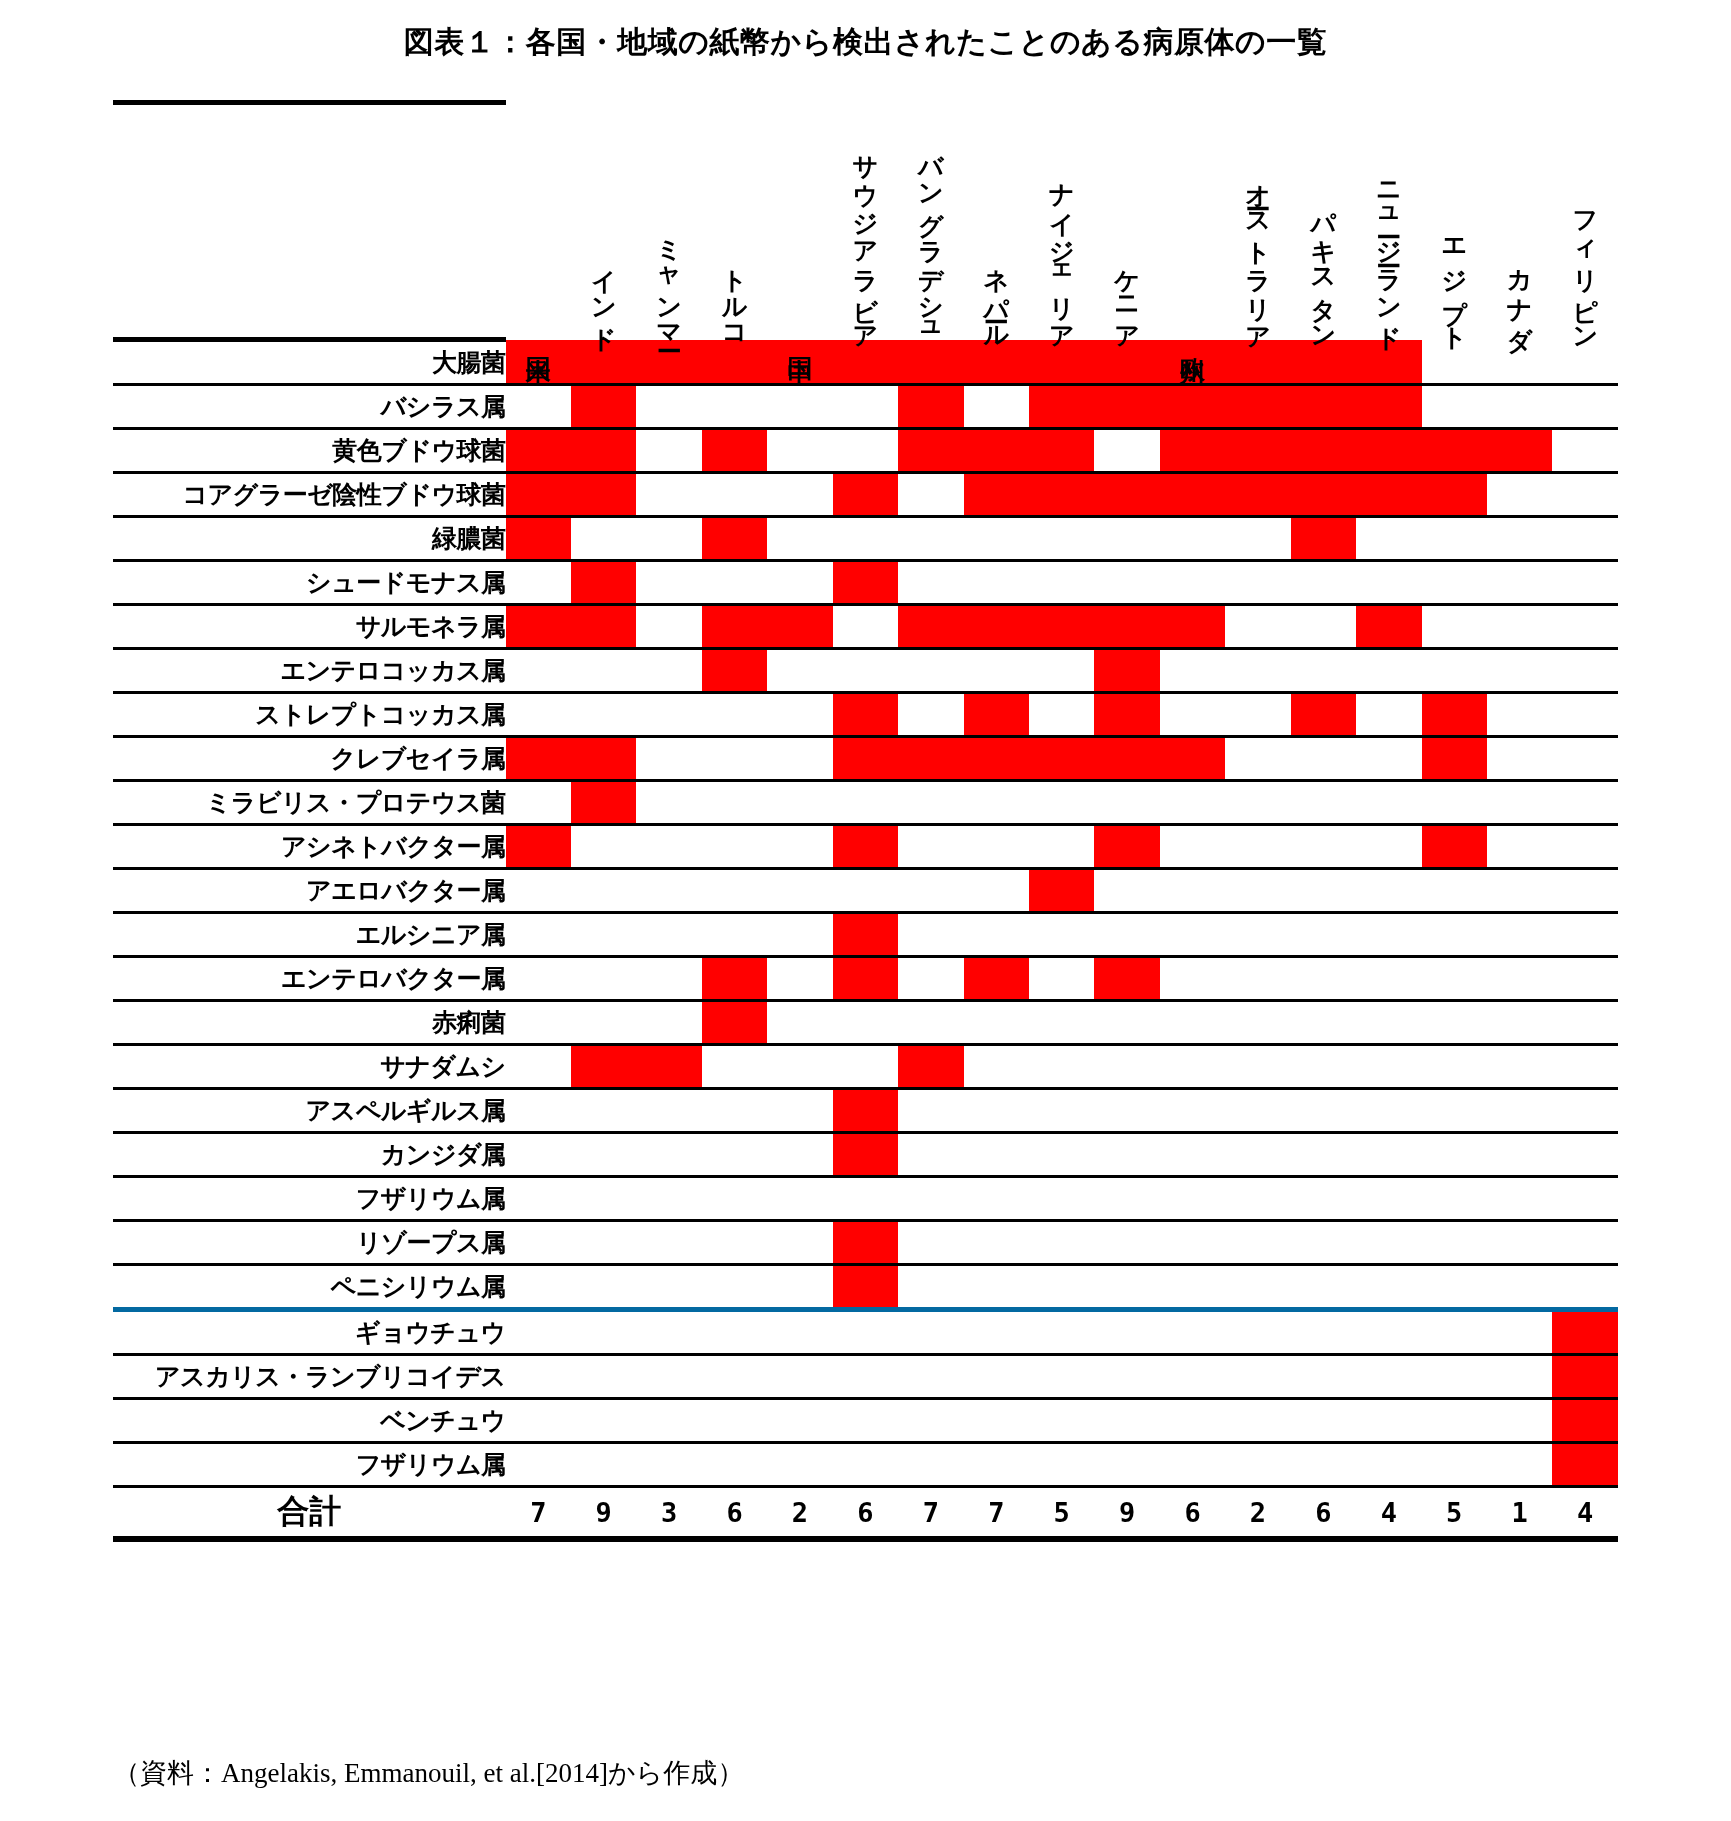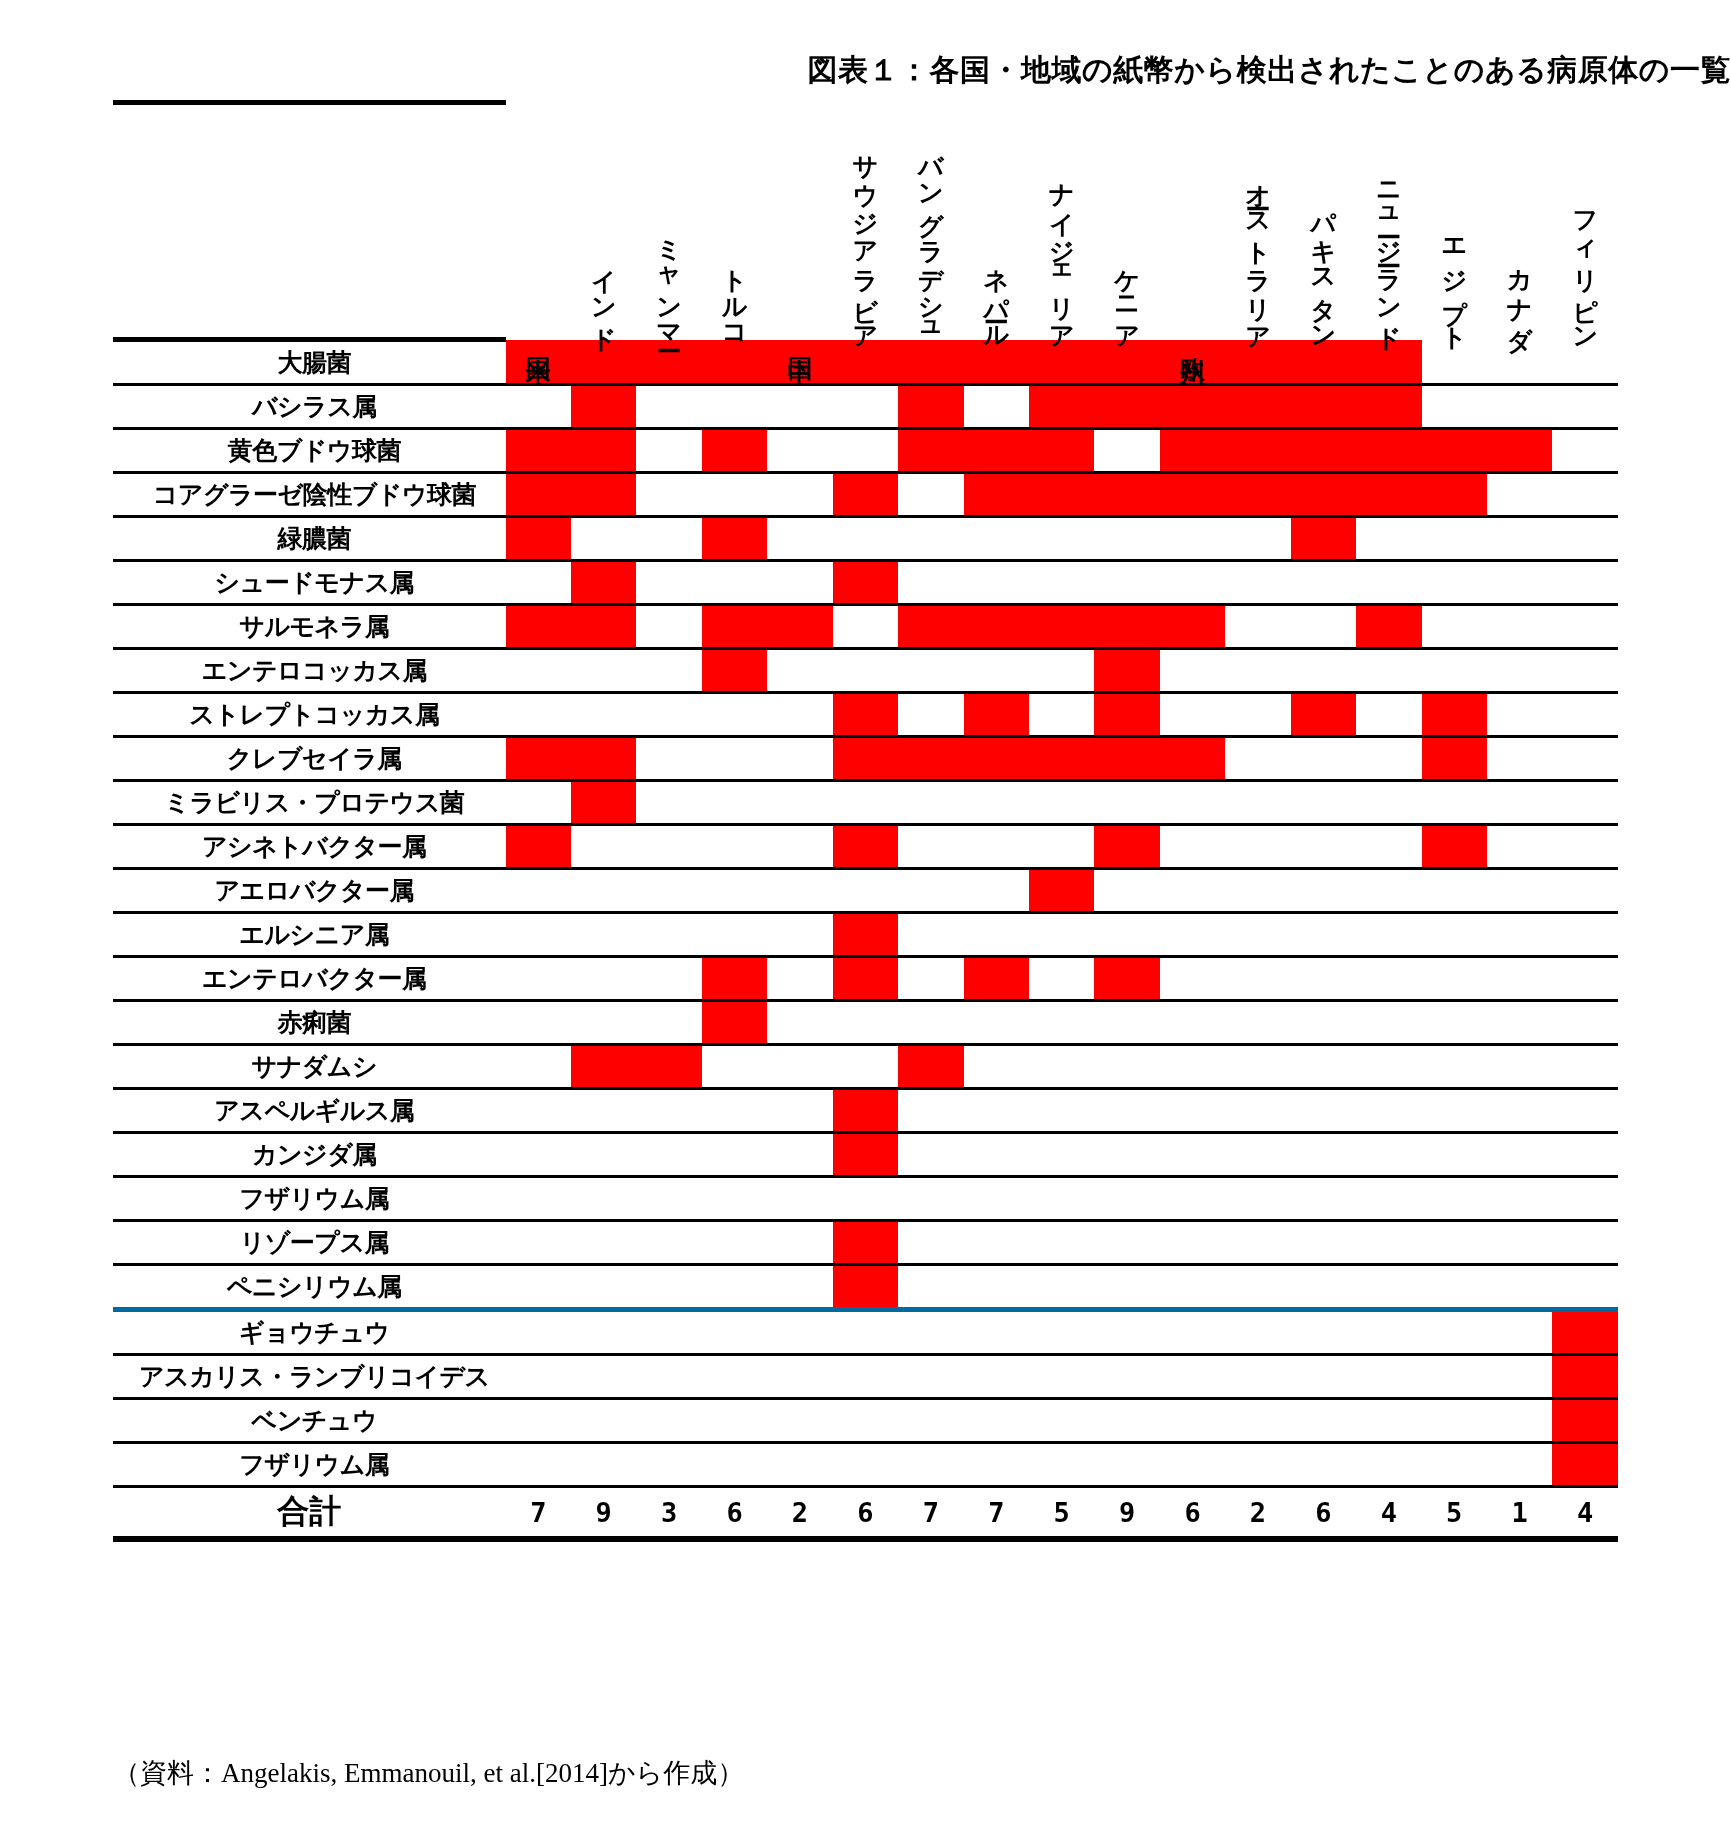--- a/index.html
+++ b/index.html
@@ -9,26 +9,25 @@
     font-family:"Liberation Sans","DejaVu Sans",sans-serif;
     color:#000000;
   }
   .page{position:relative;width:1731px;height:1821px;overflow:hidden;}
 
   
   .title{
     position:absolute;
     left:0; top:22px;
     width:1731px;
-    text-align:right;
+    text-align:center;
     font-size:30px;
     font-weight:bold;
     letter-spacing:0.5px;
     white-space:nowrap;
-    margin-top:28px;
   }
 
   
   .table-wrap{
     position:absolute;
     left:113px; top:100px;
     width:1505px;
   }
 
   table.matrix{
@@ -72,21 +71,21 @@
   .hdr-row td.rowhdr{border-top:5px solid #000;border-bottom:5px solid #000;}
 
   
   tr.drow td{
     height:41px;
     border-bottom:3px solid #000;
   }
   tr.drow td.rowhdr{
     font-size:25px;
     font-weight:bold;
-    text-align:center;
+    text-align:right;
     padding-left:10px;
     white-space:nowrap;
     letter-spacing:-0.5px;
   }
   td.cell{background:#ffffff;}
   td.cell.on{background:#FF0000;}
 
   
   tr.sep-thick td{border-bottom:5px solid #0369a1;}
 

